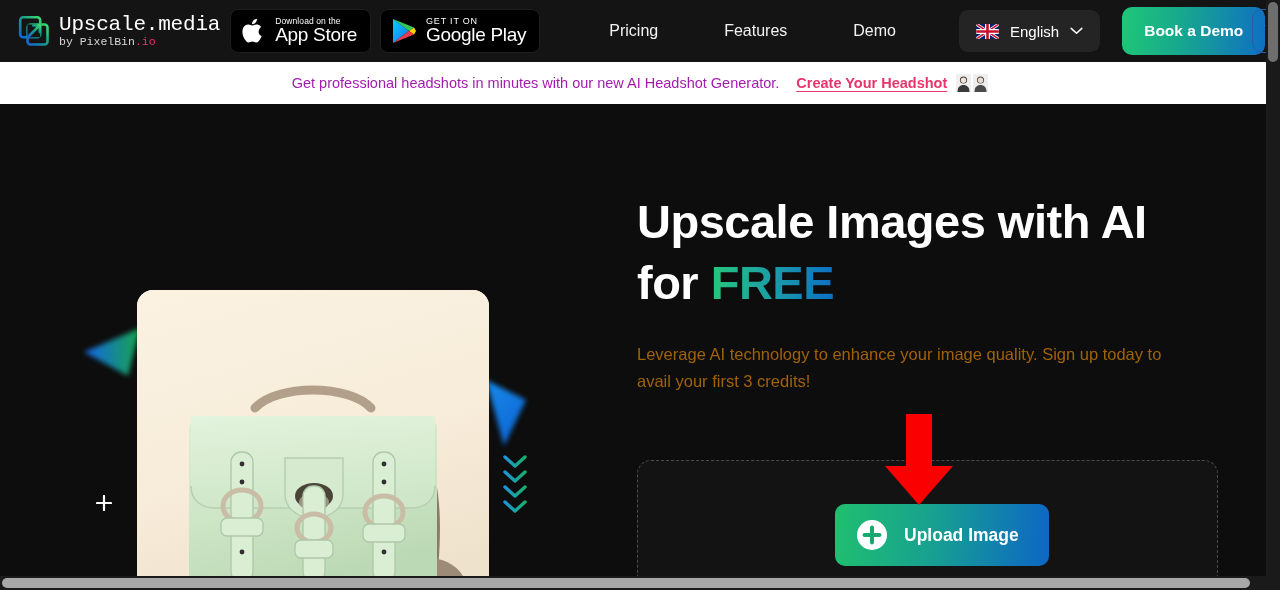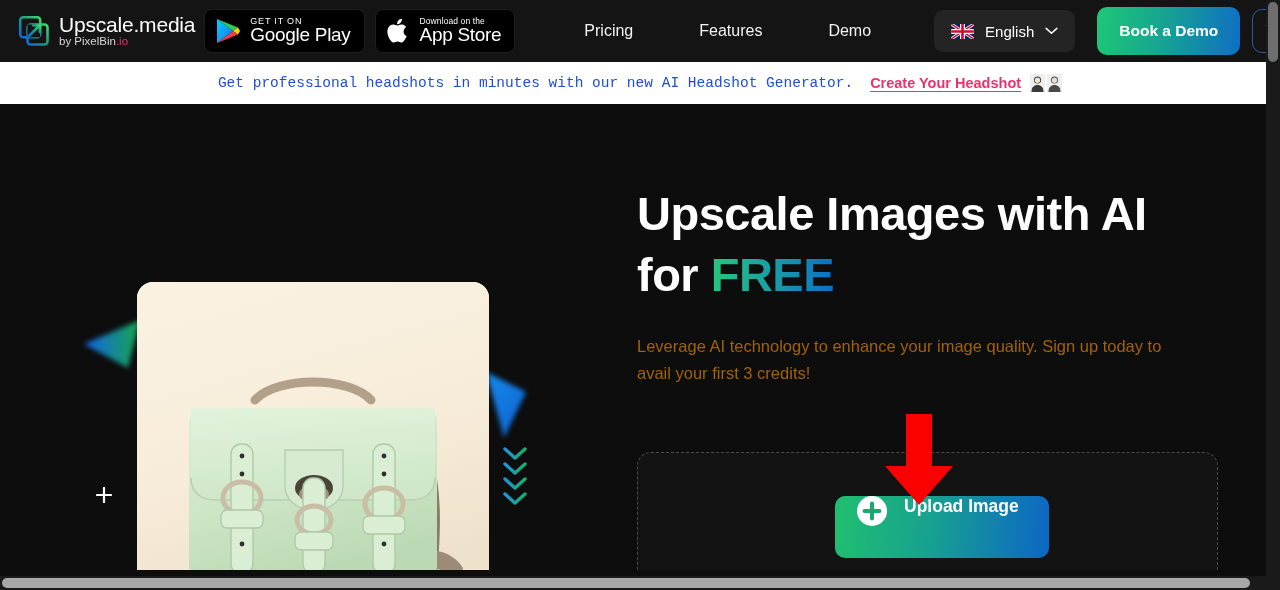--- a/index.html
+++ b/index.html
@@ -37,21 +37,21 @@
     display: flex;
     align-items: center;
     gap: 9px;
     flex: none;
   }
   .brand-logo {
     width: 32px; height: 32px;
     flex: none;
     display: block;
   }
-  .brand-text { line-height: 1; }
+  .brand-text { line-height: 1; font-family: Liberation Mono, monospace; }
   .brand-name {
     font-size: 21px;
     color: #ffffff;
     letter-spacing: -0.2px;
     display: block;
     font-weight: 400;
   }
   .brand-sub {
     font-size: 11.5px;
     color: #d8d8d8;
@@ -177,23 +177,22 @@
     width: 1280px;
     height: 42px;
     background: #ffffff;
     display: flex;
     align-items: center;
     justify-content: center;
     gap: 0;
     z-index: 35;
   }
   .promo-text {
-    color: #1d4ed8;
+    color: #a21caf;
     font-size: 14.5px;
-    font-family: Liberation Mono, monospace;
   }
   .promo-link {
     color: #e8336d;
     font-size: 14.5px;
     font-weight: bold;
     text-decoration: underline;
     text-underline-offset: 3px;
     margin-left: 17px;
     cursor: pointer;
   }
@@ -203,21 +202,21 @@
     gap: 2px;
     align-items: center;
   }
   .bust {
     width: 15px; height: 18px; display: block;
   }
 
   
   .hero {
     position: absolute;
-    top: 88px; left: 0;
+    top: 96px; left: 0;
     width: 1280px;
     height: 482px;
     background: #0d0d0d;
     overflow: hidden;
   }
 
   
   .hero-visual {
     position: absolute;
     left: 0; top: 0;
@@ -300,21 +299,21 @@
     background: #131313;
   }
   .btn-upload {
     position: absolute;
     left: 197px;
     top: 43px;
     height: 62px;
     border-radius: 10px;
     background: linear-gradient(95deg, #20bf6f 0%, #17a190 45%, #0d66c5 100%);
     display: flex;
-    align-items: flex-start;
+    align-items: center;
     padding: 0 30px 0 22px;
     gap: 17px;
     border: none;
     cursor: pointer;
     font-family: "Liberation Sans", sans-serif;
   }
   .upload-plus-icon {
     width: 30px; height: 30px;
     display: block;
     flex: none;
@@ -396,47 +395,47 @@
         <rect x="9.5" y="9.5" width="12.7" height="12.7" fill="#141414"></rect>
         <path d="M10.5 21.5 L21.5 10.5" stroke="url(#lgLogo)" stroke-width="2.6" stroke-linecap="round"></path>
         <path d="M15.2 10.5 L21.8 10.5 L21.8 17.1" fill="none" stroke="url(#lgLogo)" stroke-width="2.6" stroke-linecap="round" stroke-linejoin="round"></path>
       </svg>
       <div class="brand-text">
         <span class="brand-name">Upscale.media</span>
         <span class="brand-sub"><span>by PixelBin</span><span class="dot-io">.io</span></span>
       </div>
     </div>
 
+    <div class="store-badge badge-appstore">
+      <svg width="25" height="30" viewBox="0 0 25 30">
+        <path d="M17.6 15.6c0-3.1 2.5-4.6 2.6-4.7-1.4-2.1-3.6-2.4-4.4-2.4-1.9-.2-3.6 1.1-4.6 1.1-.9 0-2.4-1.1-3.9-1-2 0-3.9 1.2-4.9 3-2.1 3.6-.5 9 1.5 12 1 1.4 2.2 3 3.7 2.9 1.5-.1 2.1-1 3.9-1s2.3 1 3.9.9c1.6 0 2.6-1.4 3.6-2.9 1.1-1.6 1.6-3.2 1.6-3.3-.1 0-3-1.2-3-4.6z" fill="#ffffff"></path>
+        <path d="M14.7 6.5c.8-1 1.4-2.4 1.2-3.8-1.2.1-2.7.8-3.5 1.8-.8.9-1.5 2.3-1.3 3.7 1.3.1 2.7-.7 3.6-1.7z" fill="#ffffff"></path>
+      </svg>
+      <div class="badge-lines">
+        <span class="badge-top">Download on the</span>
+        <span class="badge-bot">App Store</span>
+      </div>
+    </div>
+
     <div class="store-badge badge-gplay">
       <svg width="26" height="28" viewBox="0 0 26 28">
         <defs>
           <linearGradient id="gpA" x1="0" y1="0" x2="1" y2="1">
             <stop offset="0%" stop-color="#00d2ff"></stop>
               <stop offset="100%" stop-color="#1e6ee8"></stop>
           </linearGradient>
         </defs>
         <path d="M2 2 L18 14 L2 26 Z" fill="url(#gpA)"></path>
         <path d="M2 2 L18 14 L23 10.5 Z" fill="#34c759"></path>
         <path d="M18 14 L23 10.5 L25 14 L23 17.5 Z" fill="#ffd400"></path>
         <path d="M2 26 L18 14 L23 17.5 Z" fill="#ee3d4a"></path>
       </svg>
       <div class="badge-lines">
         <span class="badge-top">GET IT ON</span>
         <span class="badge-bot">Google Play</span>
-      </div>
-    </div>
-
-    <div class="store-badge badge-appstore">
-      <svg width="25" height="30" viewBox="0 0 25 30">
-        <path d="M17.6 15.6c0-3.1 2.5-4.6 2.6-4.7-1.4-2.1-3.6-2.4-4.4-2.4-1.9-.2-3.6 1.1-4.6 1.1-.9 0-2.4-1.1-3.9-1-2 0-3.9 1.2-4.9 3-2.1 3.6-.5 9 1.5 12 1 1.4 2.2 3 3.7 2.9 1.5-.1 2.1-1 3.9-1s2.3 1 3.9.9c1.6 0 2.6-1.4 3.6-2.9 1.1-1.6 1.6-3.2 1.6-3.3-.1 0-3-1.2-3-4.6z" fill="#ffffff"></path>
-        <path d="M14.7 6.5c.8-1 1.4-2.4 1.2-3.8-1.2.1-2.7.8-3.5 1.8-.8.9-1.5 2.3-1.3 3.7 1.3.1 2.7-.7 3.6-1.7z" fill="#ffffff"></path>
-      </svg>
-      <div class="badge-lines">
-        <span class="badge-top">Download on the</span>
-        <span class="badge-bot">App Store</span>
       </div>
     </div>
 
     <div class="nav-links">
       <span class="nav-link">Pricing</span>
       <span class="nav-link">Features</span>
       <span class="nav-link">Demo</span>
     </div>
 
     <div class="lang-select">

